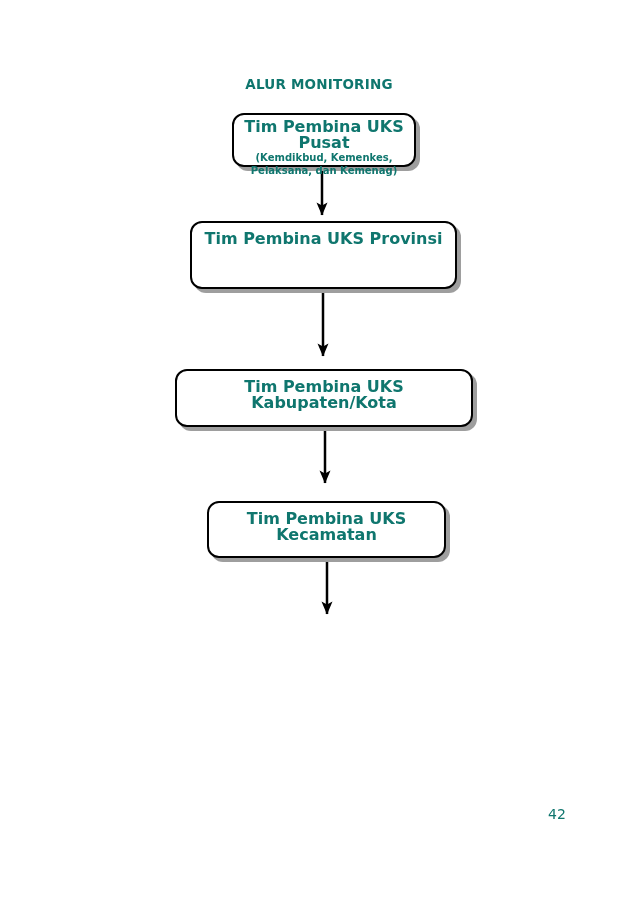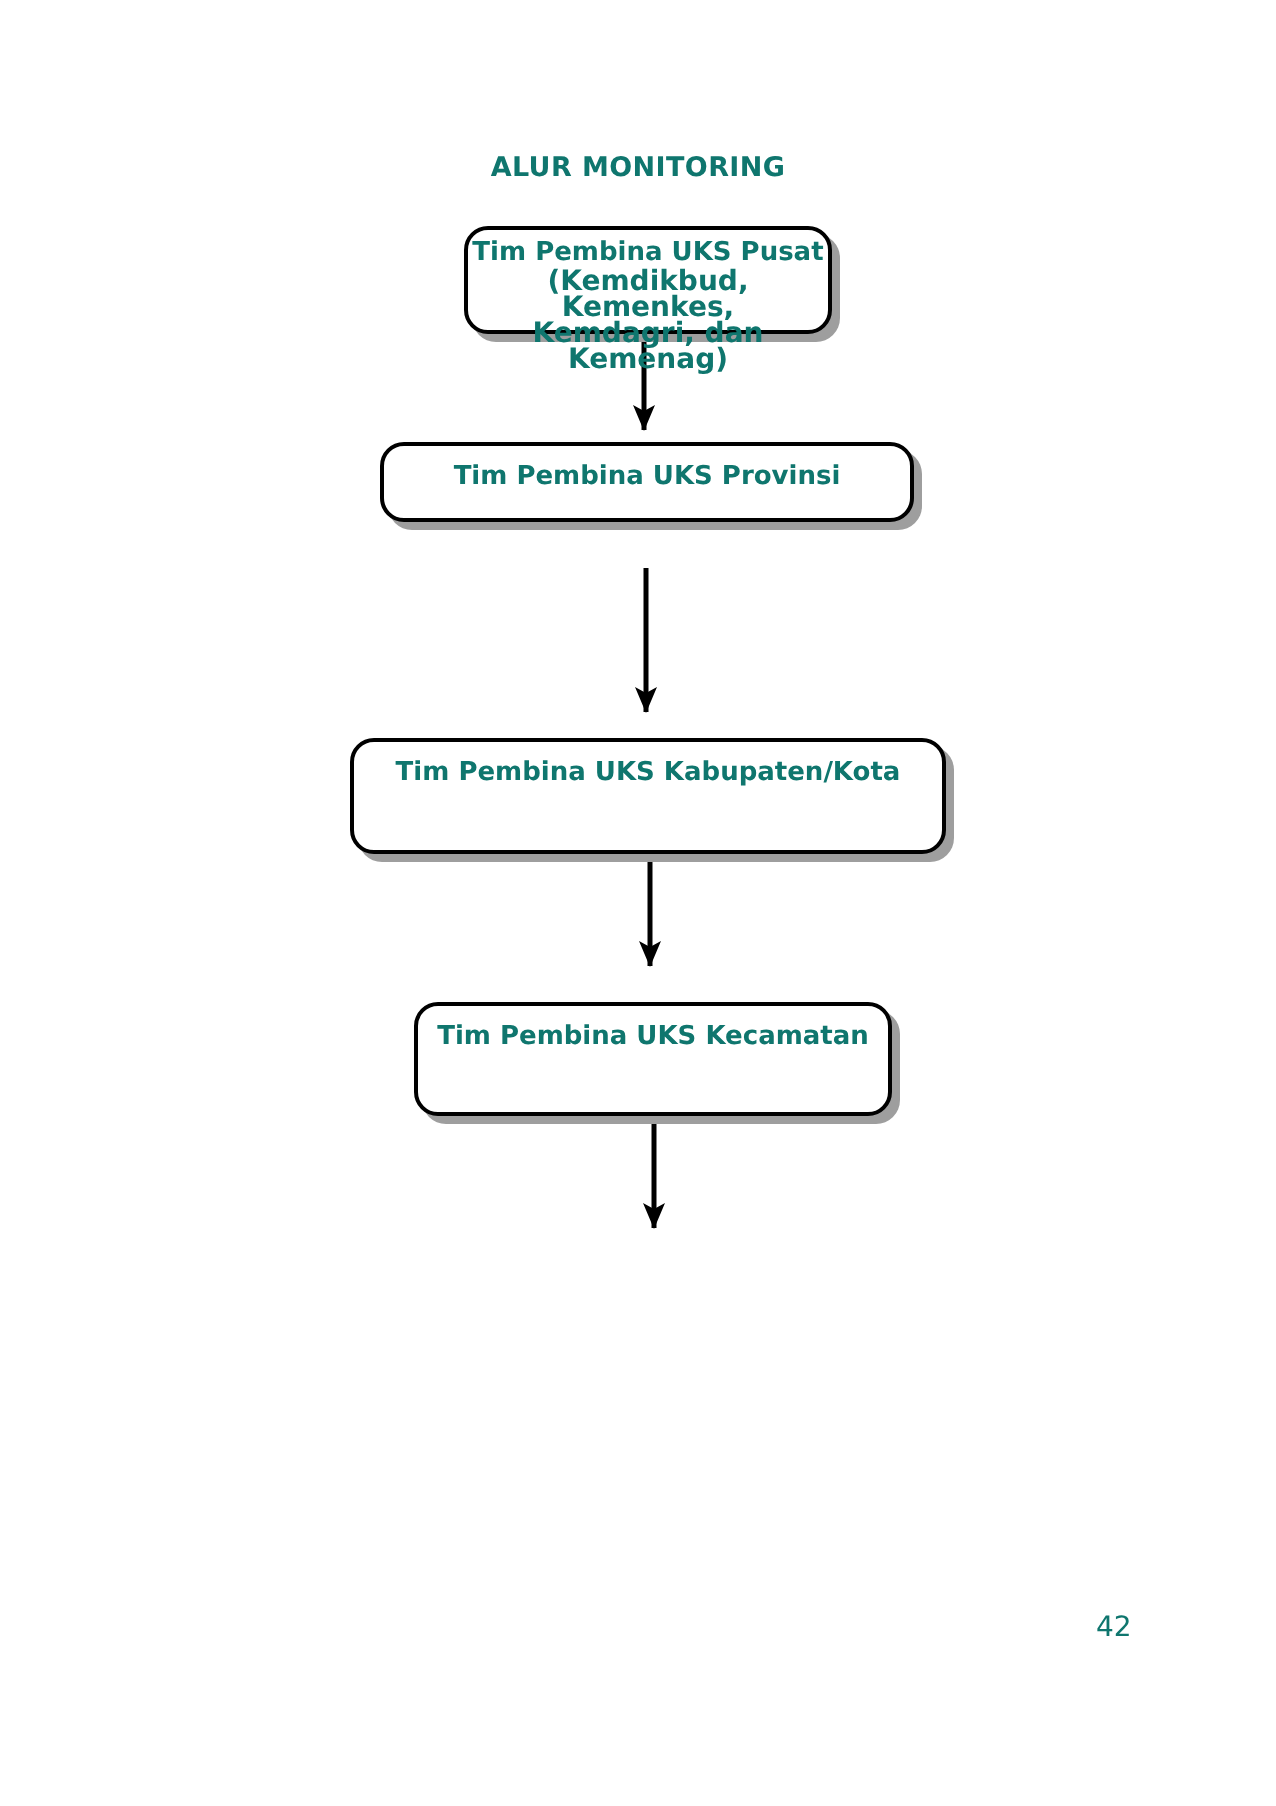--- a/index.html
+++ b/index.html
@@ -37,31 +37,31 @@
     position: absolute;
     box-sizing: border-box;
     background: #ffffff;
     border: 2.5px solid #000000;
     border-radius: 12px;
     box-shadow: 4px 4px 0 #9e9e9e;
     text-align: center;
     padding-top: 8px;
   }
   .node-title {
-    font-size: 13px;
+    font-size: 16px;
     font-weight: bold;
     line-height: 16px;
   }
   .node-sub {
-    font-size: 14px;
+    font-size: 10px;
     font-weight: bold;
     line-height: 13px;
   }
   .node-1 { left: 232px; top: 113px; width: 184px; height: 54px; padding-top: 4px; }
-  .node-2 { left: 190px; top: 221px; width: 267px; height: 40px; text-align: center; }
+  .node-2 { left: 190px; top: 221px; width: 267px; height: 68px; text-align: center; }
   .node-3 { left: 175px; top: 369px; width: 298px; height: 58px; }
   .node-4 { left: 207px; top: 501px; width: 239px; height: 57px; }
   .node-5 { left: 143px; top: 636px; width: 367px; height: 97px; padding-top: 7px; }
   .node-5 .node-title { line-height: 18px; }
   .node-5 .node-sub { font-size: 13px; line-height: 18px; }
   .page-number {
     position: absolute;
     left: 548px;
     top: 806px;
     font-size: 14px;
@@ -84,21 +84,21 @@
     <line x1="325" y1="427" x2="325" y2="483" stroke="#000000" stroke-width="2.5" marker-end="url(#arrowhead)"></line>
     <line x1="327" y1="558" x2="327" y2="614" stroke="#000000" stroke-width="2.5" marker-end="url(#arrowhead)"></line>
   </svg>
 
   <h1 class="doc-title">ALUR MONITORING</h1>
 
   <div class="node node-1">
     <div class="node-title">Tim Pembina UKS Pusat</div>
     <div class="node-sub">
       <span>(Kemdikbud, Kemenkes,</span><br>
-      <span>Kemdagri, dan Kemenag)</span>
+      <span>Pelaksana, dan Kemenag)</span>
     </div>
   </div>
 
   <div class="node node-2">
     <div class="node-title">Tim Pembina UKS Provinsi</div>
   </div>
 
   <div class="node node-3">
     <div class="node-title">Tim Pembina UKS Kabupaten/Kota</div>
   </div>

